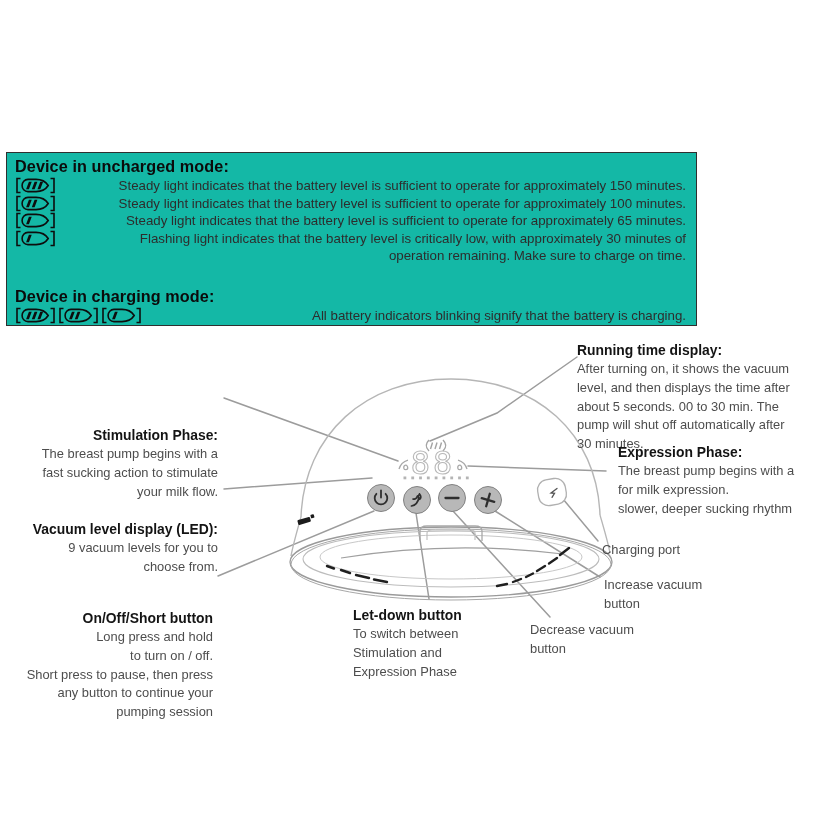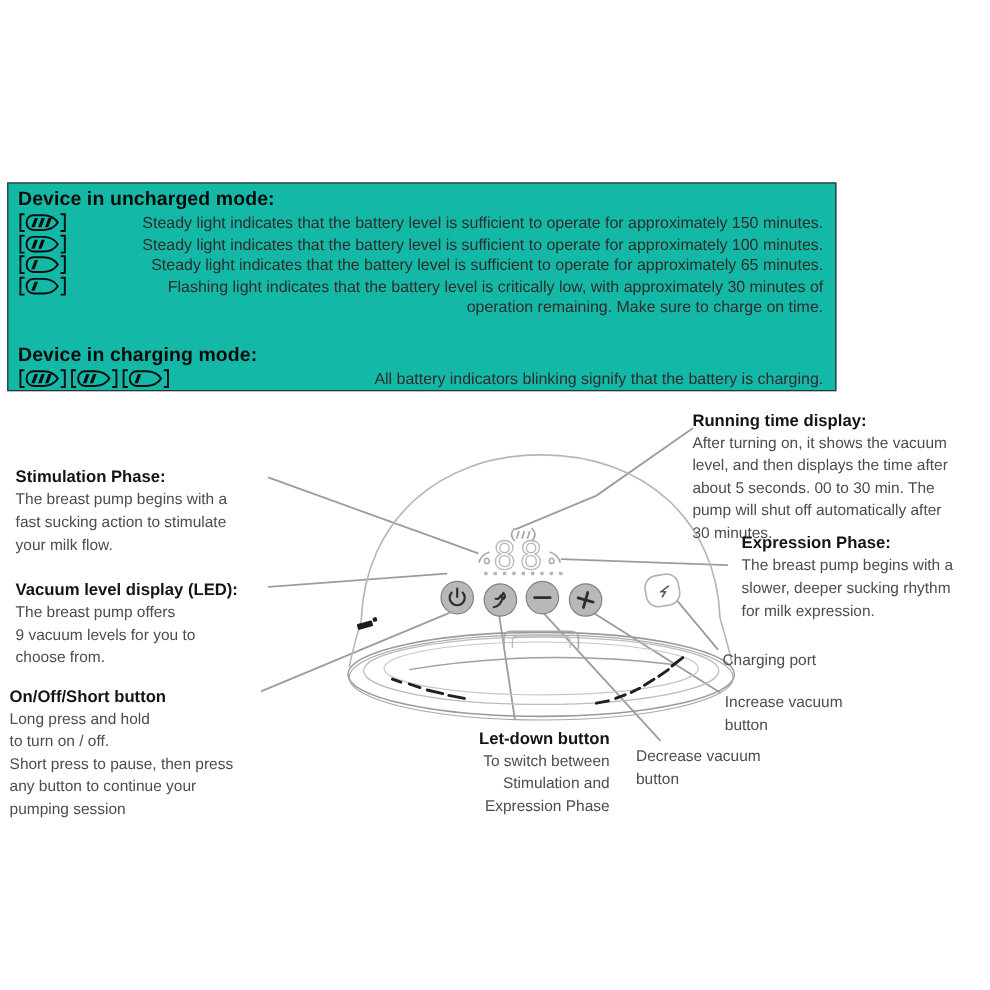--- a/index.html
+++ b/index.html
@@ -14,22 +14,22 @@
   .box-title{font-size:16.2px;font-weight:bold;color:#0b0b0b;line-height:21px;letter-spacing:.1px;}
   .b-row{display:flex;align-items:flex-start;font-size:13.3px;color:#2d2d2d;line-height:17.6px;}
   .b-ic{flex:0 0 auto;display:flex;gap:2px;margin-right:5px;}
   .batt{display:inline-block;height:17px;}
   .batt svg{display:block;}
   .b-tx{flex:1 1 auto;text-align:right;}
 
   
   .co{position:absolute;font-size:12.9px;color:#4d4d4d;line-height:18.8px;z-index:2;}
   .co-h{font-size:13.9px;font-weight:bold;color:#141414;line-height:19px;}
-  .ra{}
-  .ca{text-align:right;}
+  .ra{text-align:right;margin-top:38px;}
+  .ca{text-align:left;}
 
   
   #device-svg{position:absolute;left:0;top:0;z-index:1;}
 </style>
 </head>
 <body>
 
 <div class="info-box">
   <div class="box-title">Device in uncharged mode:</div>
 
@@ -169,21 +169,20 @@
   <div>
       <div>The breast pump begins with a</div>
       <div>fast sucking action to stimulate</div>
       <div>your milk flow.</div>
     </div>
 </div>
 
 <div class="co ra" style="left:13px;top:482px;width:205px">
   <div class="co-h">Vacuum level display (LED):</div>
   <div>
-      <div>The breast pump offers</div>
       <div>9 vacuum levels for you to</div>
       <div>choose from.</div>
     </div>
 </div>
 
 <div class="co ra" style="left:8px;top:571px;width:205px">
   <div class="co-h">On/Off/Short button</div>
   <div>
       <div>Long press and hold</div>
       <div>to turn on / off.</div>
@@ -210,22 +209,22 @@
       <div>about 5 seconds. 00 to 30 min. The</div>
       <div>pump will shut off automatically after</div>
       <div>30 minutes.</div>
     </div>
 </div>
 
 <div class="co" style="left:618px;top:443px;width:205px">
   <div class="co-h">Expression Phase:</div>
   <div>
       <div>The breast pump begins with a</div>
+      <div>for milk expression.</div>
       <div>slower, deeper sucking rhythm</div>
-      <div>for milk expression.</div>
     </div>
 </div>
 
 <div class="co" style="left:602px;top:541px;width:150px">
   <div>Charging port</div>
 </div>
 
 <div class="co" style="left:604px;top:576px;width:130px">
   <div>
       <div>Increase vacuum</div>

